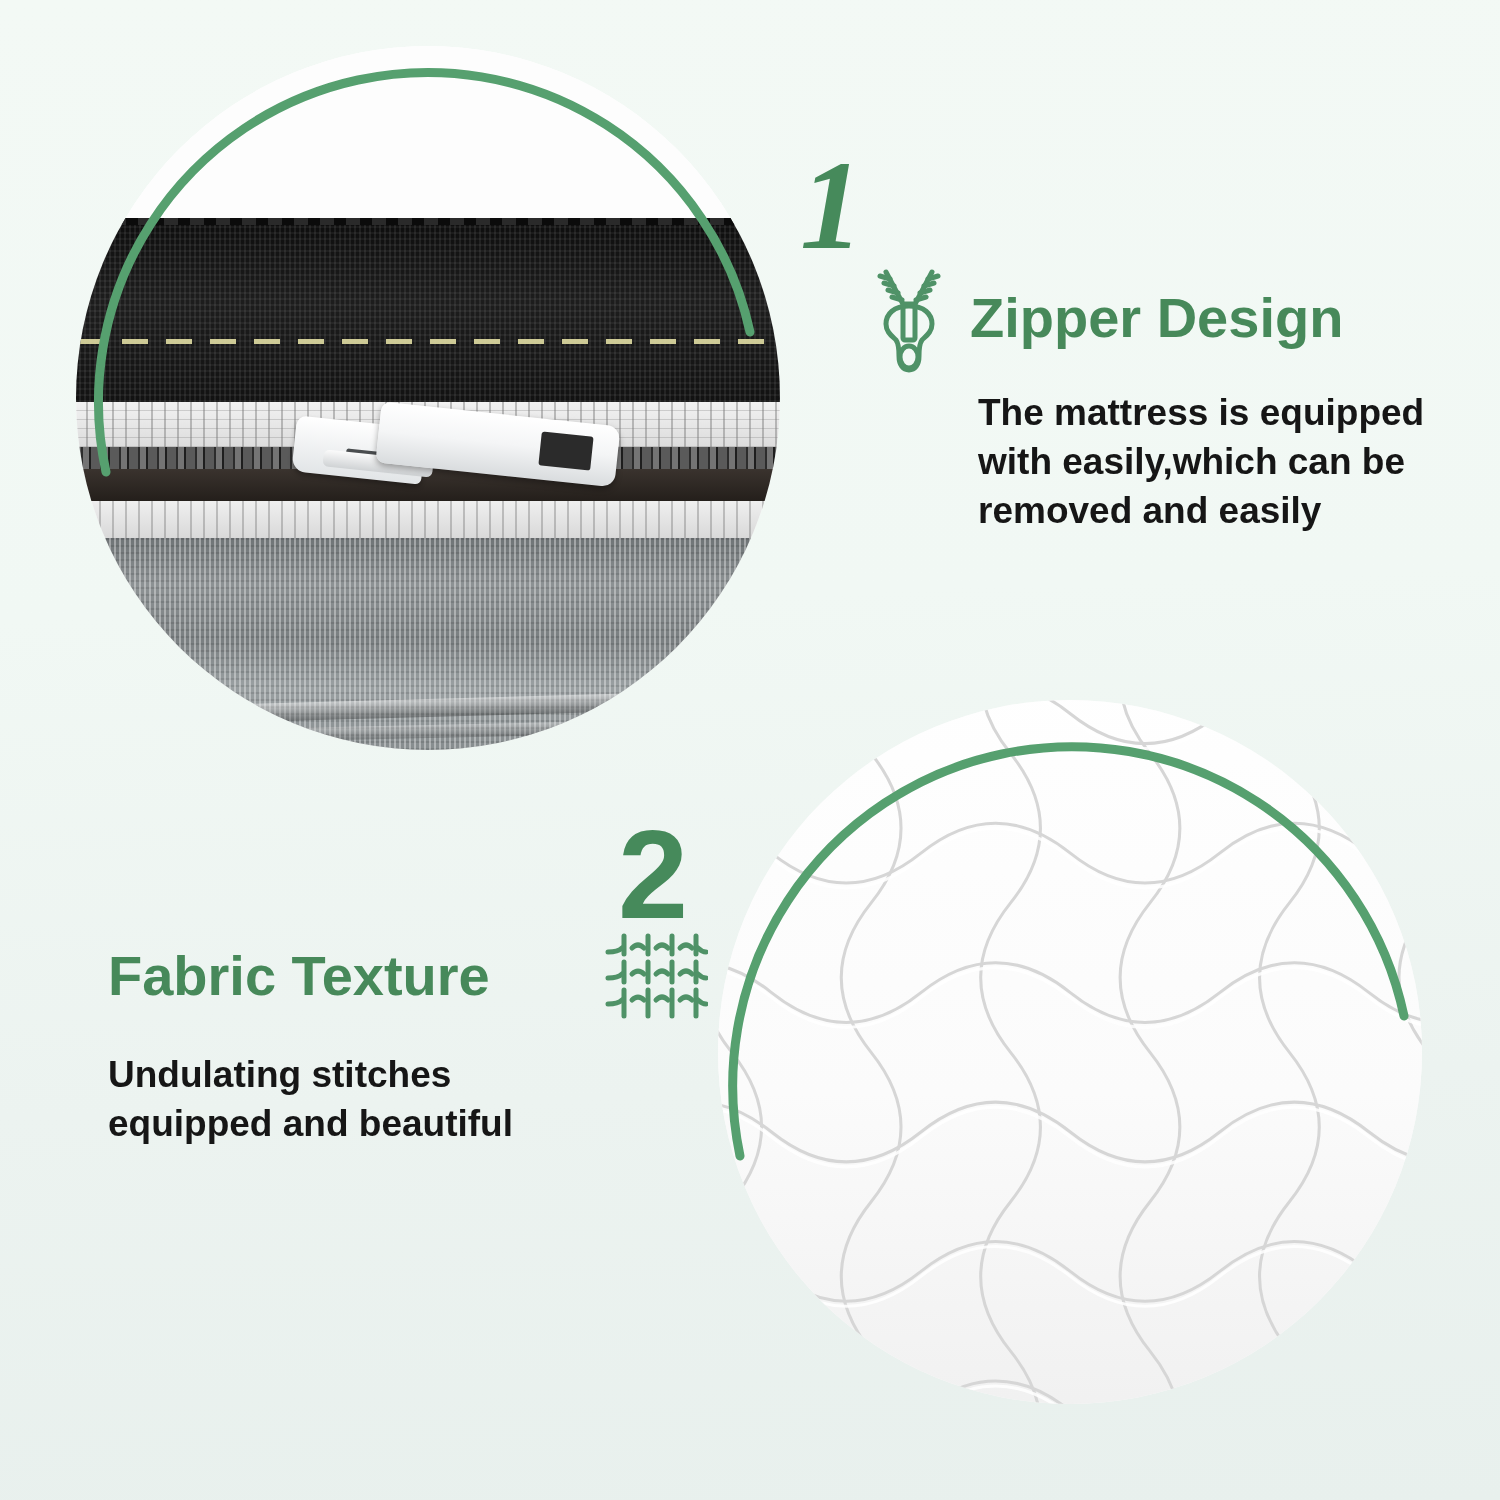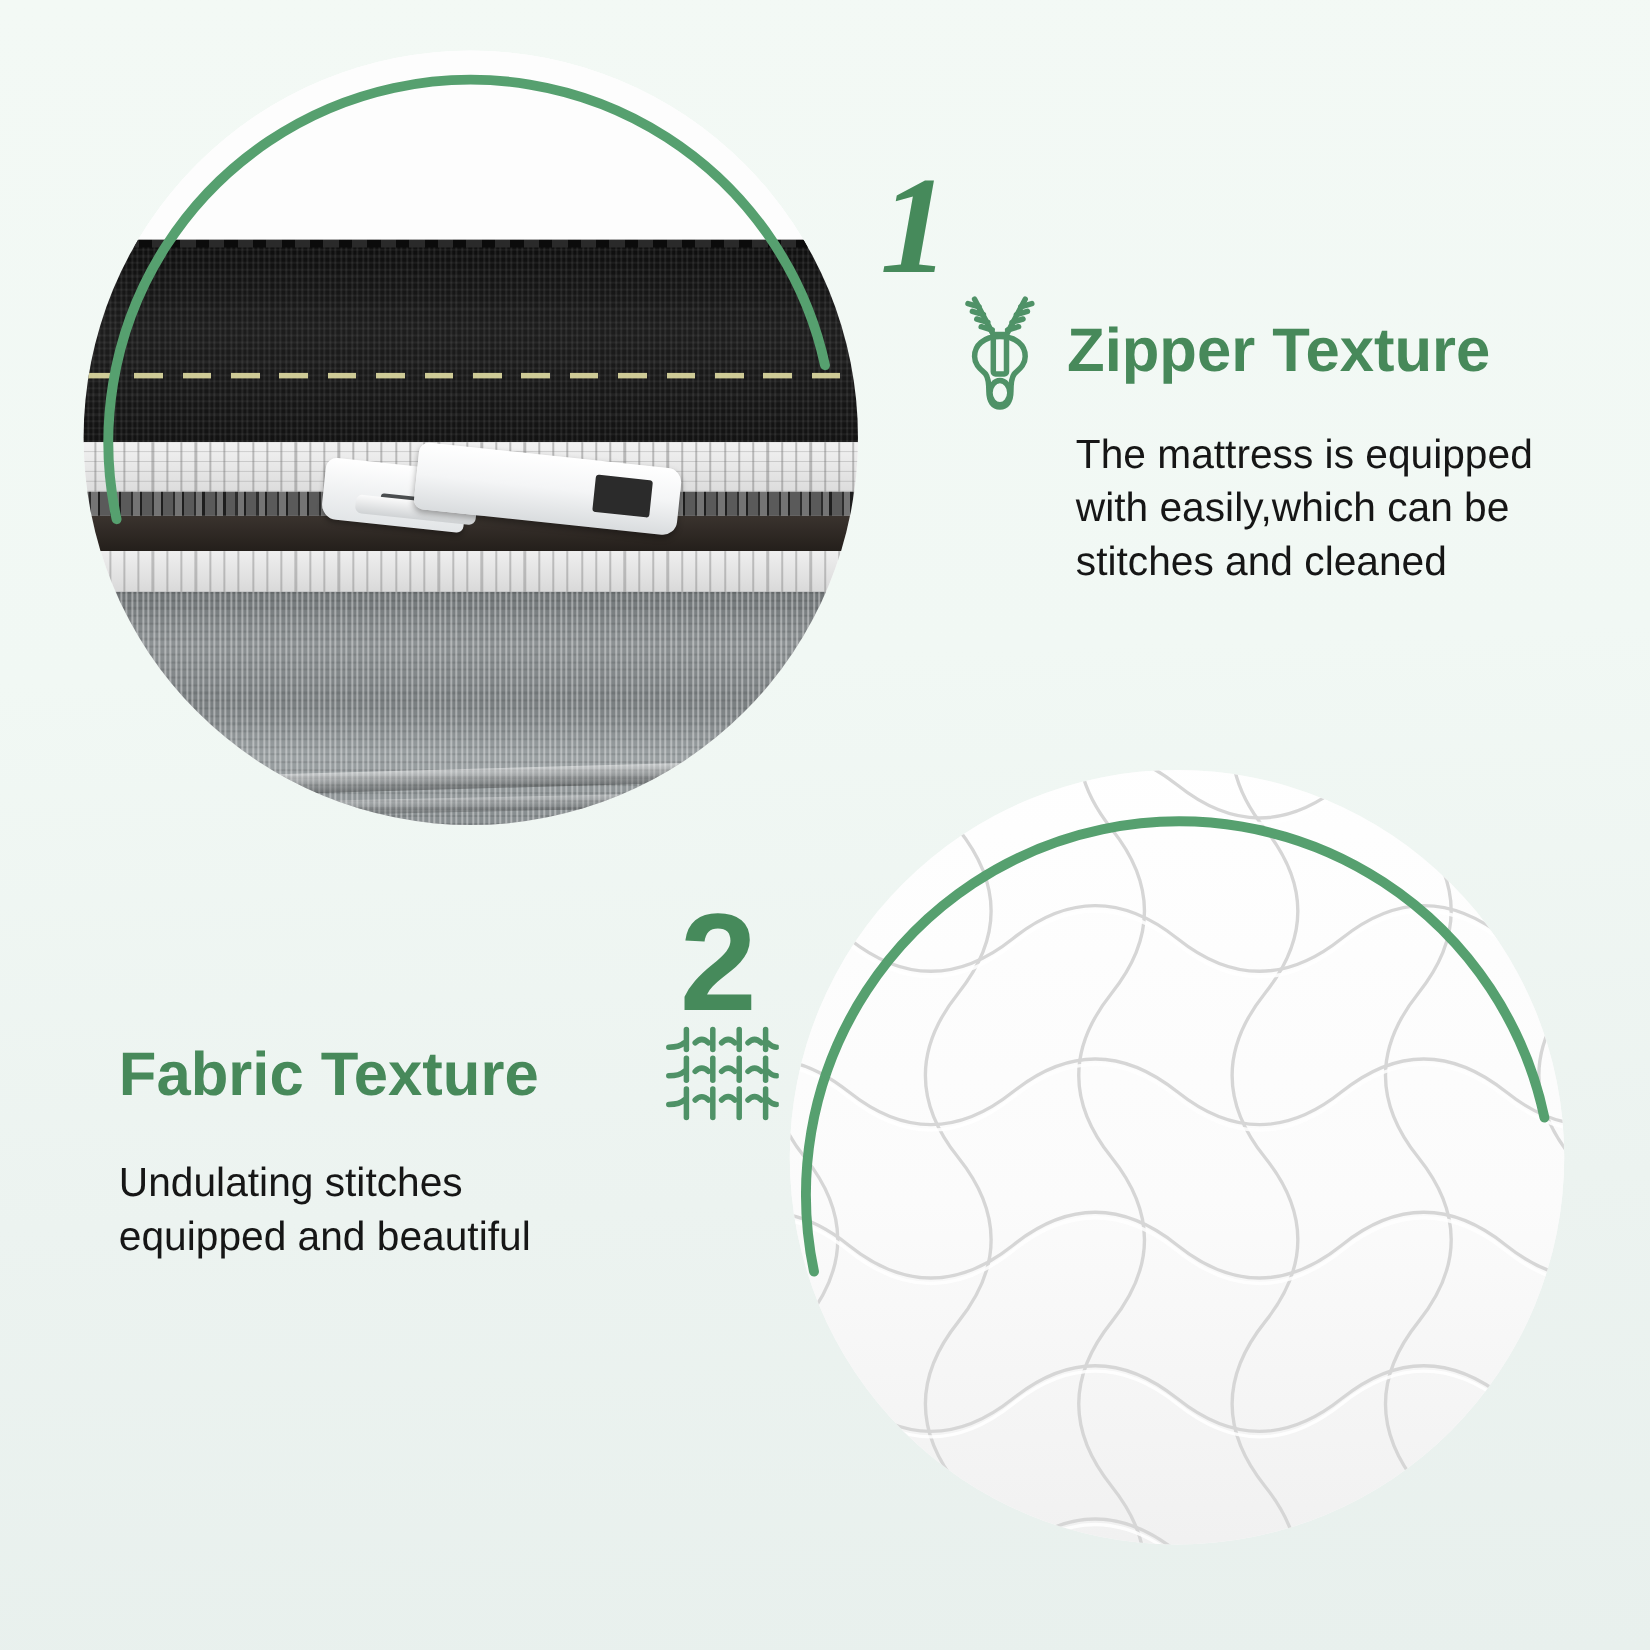--- a/index.html
+++ b/index.html
@@ -90,21 +90,21 @@
   .quilt{position:absolute;inset:-8%;}
 
   
   .numeral{position:absolute;color:#468a5b;font-weight:700;line-height:1;}
   #num1{left:800px;top:143px;font-size:126px;font-style:italic;font-family:"Liberation Serif",serif;}
   #num2{left:618px;top:812px;font-size:126px;font-weight:700;}
 
   .feature{position:absolute;}
   .feat-head{display:flex;align-items:center;gap:18px;}
   .feat-title{color:#47895a;font-size:56px;font-weight:700;line-height:1.06;white-space:nowrap;}
-  .feat-body{color:#161616;font-size:37px;line-height:1.33;font-weight:400;}
+  .feat-body{color:#161616;font-size:37px;line-height:1.33;font-weight:700;}
 
   #feature1{left:866px;top:262px;width:560px;}
   #feature1 .feat-body{margin-top:14px;margin-left:112px;}
   #feature2{left:108px;top:930px;width:600px;}
   #feature2 .feat-head{justify-content:space-between;}
   #feature2 .feat-body{margin-top:28px;}
 
   .icon-zip{width:86px;height:112px;flex:0 0 auto;}
   .icon-fab{width:104px;height:92px;flex:0 0 auto;margin-left:42px;}
 </style>
@@ -198,26 +198,26 @@
           <path d="M54,31 L64,28"></path>
             <path d="M50,38 L60,35"></path>
           <path d="M43,44 C28,44 20,52 20,62 C20,70 26,74 30,78
                    C33,82 33,88 33,94 C33,103 37,108 43,108
                    C49,108 53,103 53,94 C53,88 53,82 56,78
                    C60,74 66,70 66,62 C66,52 58,44 43,44 Z"></path>
           <rect x="37" y="42" width="12" height="36" rx="2"></rect>
           <ellipse cx="43" cy="95" rx="9" ry="11"></ellipse>
         </g>
       </svg>
-      <div class="feat-title">Zipper Texture</div>
+      <div class="feat-title">Zipper Design</div>
     </div>
     <div class="feat-body">
       <div>The mattress is equipped</div>
       <div>with easily,which can be</div>
-      <div>stitches and cleaned</div>
+      <div>removed and easily</div>
     </div>
   </div>
 
   <div class="feature" id="feature2">
     <div class="feat-head">
       <div class="feat-title">Fabric Texture</div>
       <svg class="icon-fab" viewBox="0 0 104 92">
         <g stroke="#4f9267" stroke-width="5" stroke-linecap="round" fill="none">
           <path d="M20,6 L20,24"></path>
             <path d="M20,32 L20,52"></path>

